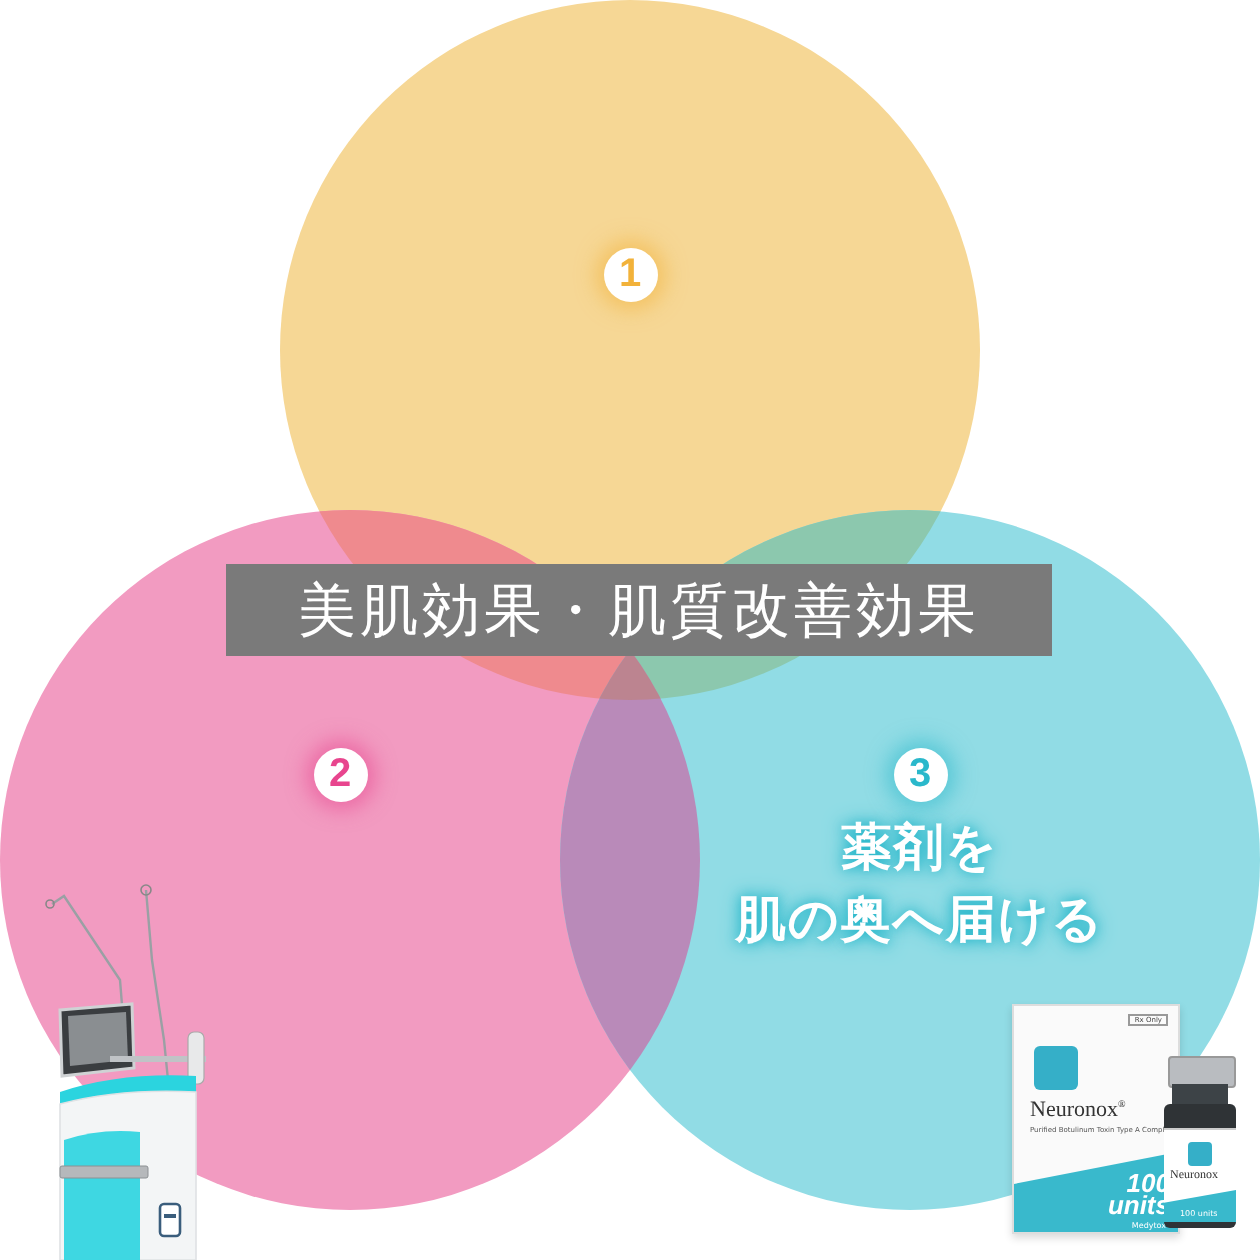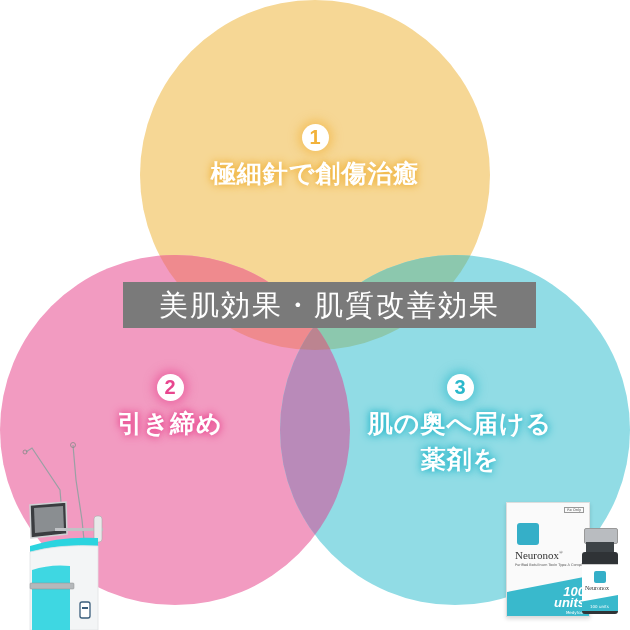--- a/index.html
+++ b/index.html
@@ -14,21 +14,21 @@
     #lbl1 .badge { color:#F2B23A; box-shadow:0 0 10px 4px rgba(242,178,58,0.55); }
     #lbl1 .label-text { text-shadow:0 0 6px #F0B43E, 0 0 10px #F0B43E; }
     #lbl2 { left:0px; top:368px; width:340px; }
     #lbl2 .badge { color:#E8458E; box-shadow:0 0 10px 4px rgba(232,69,142,0.55); }
     #lbl2 .label-text { text-shadow:0 0 6px #E8458E, 0 0 10px #E8458E; }
     #lbl3 { left:290px; top:368px; width:340px; }
     #lbl3 .badge { color:#2AB8CB; box-shadow:0 0 10px 4px rgba(42,184,203,0.55); }
     #lbl3 .label-text { text-shadow:0 0 6px #2AB8CB, 0 0 10px #2AB8CB; }
     .badge-wrap { height:38px; display:flex; align-items:center; justify-content:center; }
 
-    #center-box { position:absolute; left:123px; top:282px; width:413px; height:46px;
+    #center-box { position:absolute; left:113px; top:282px; width:413px; height:46px;
                   background:#7A7A7A; color:#fff; font-size:29px; line-height:46px;
                   text-align:center; letter-spacing:2px; white-space:nowrap; font-weight:normal; }
 
     
     #device { position:absolute; left:0; top:440px; width:130px; height:190px; }
     
     #product { position:absolute; left:500px; top:490px; width:130px; height:140px; }
     .prod-box { position:absolute; left:6px; top:12px; width:82px; height:113px; background:#fafafa;
                 border:1px solid #ddd; box-shadow:0 2px 4px rgba(0,0,0,0.15); overflow:hidden; }
     .prod-stripe { position:absolute; left:0; bottom:0; width:100%; height:40px; background:#39B9CC;
@@ -81,36 +81,34 @@
     <g clip-path="url(#cP)">
       <circle cx="455" cy="430" r="175" fill="#BC8490"></circle>
     </g>
   </g>
 </svg>
 
 <div id="lbl1" class="circle-label">
   <div class="badge-wrap">
       <span class="badge">1</span>
     </div>
-  <div class="label-text">極細針で創傷治癒</div>
 </div>
 
 <div id="lbl2" class="circle-label">
   <div class="badge-wrap">
       <span class="badge">2</span>
     </div>
-  <div class="label-text">引き締め</div>
 </div>
 
 <div id="lbl3" class="circle-label">
   <div class="badge-wrap">
       <span class="badge">3</span>
     </div>
+  <div class="label-text">薬剤を</div>
   <div class="label-text">肌の奥へ届ける</div>
-  <div class="label-text">薬剤を</div>
 </div>
 
 <div id="center-box">美肌効果・肌質改善効果</div>
 
 <svg id="device" viewBox="0 0 130 190" xmlns="http://www.w3.org/2000/svg">
 
   <polyline points="26,12 32,8 60,50 62,75" fill="none" stroke="#9aa0a4" stroke-width="1.2"></polyline>
   <circle cx="25" cy="12" r="2" fill="none" stroke="#888" stroke-width="0.8"></circle>
   <polyline points="73,5 76,40 82,80 84,100" fill="none" stroke="#9aa0a4" stroke-width="1.2"></polyline>
   <circle cx="73" cy="5" r="2.5" fill="none" stroke="#888" stroke-width="0.8"></circle>

